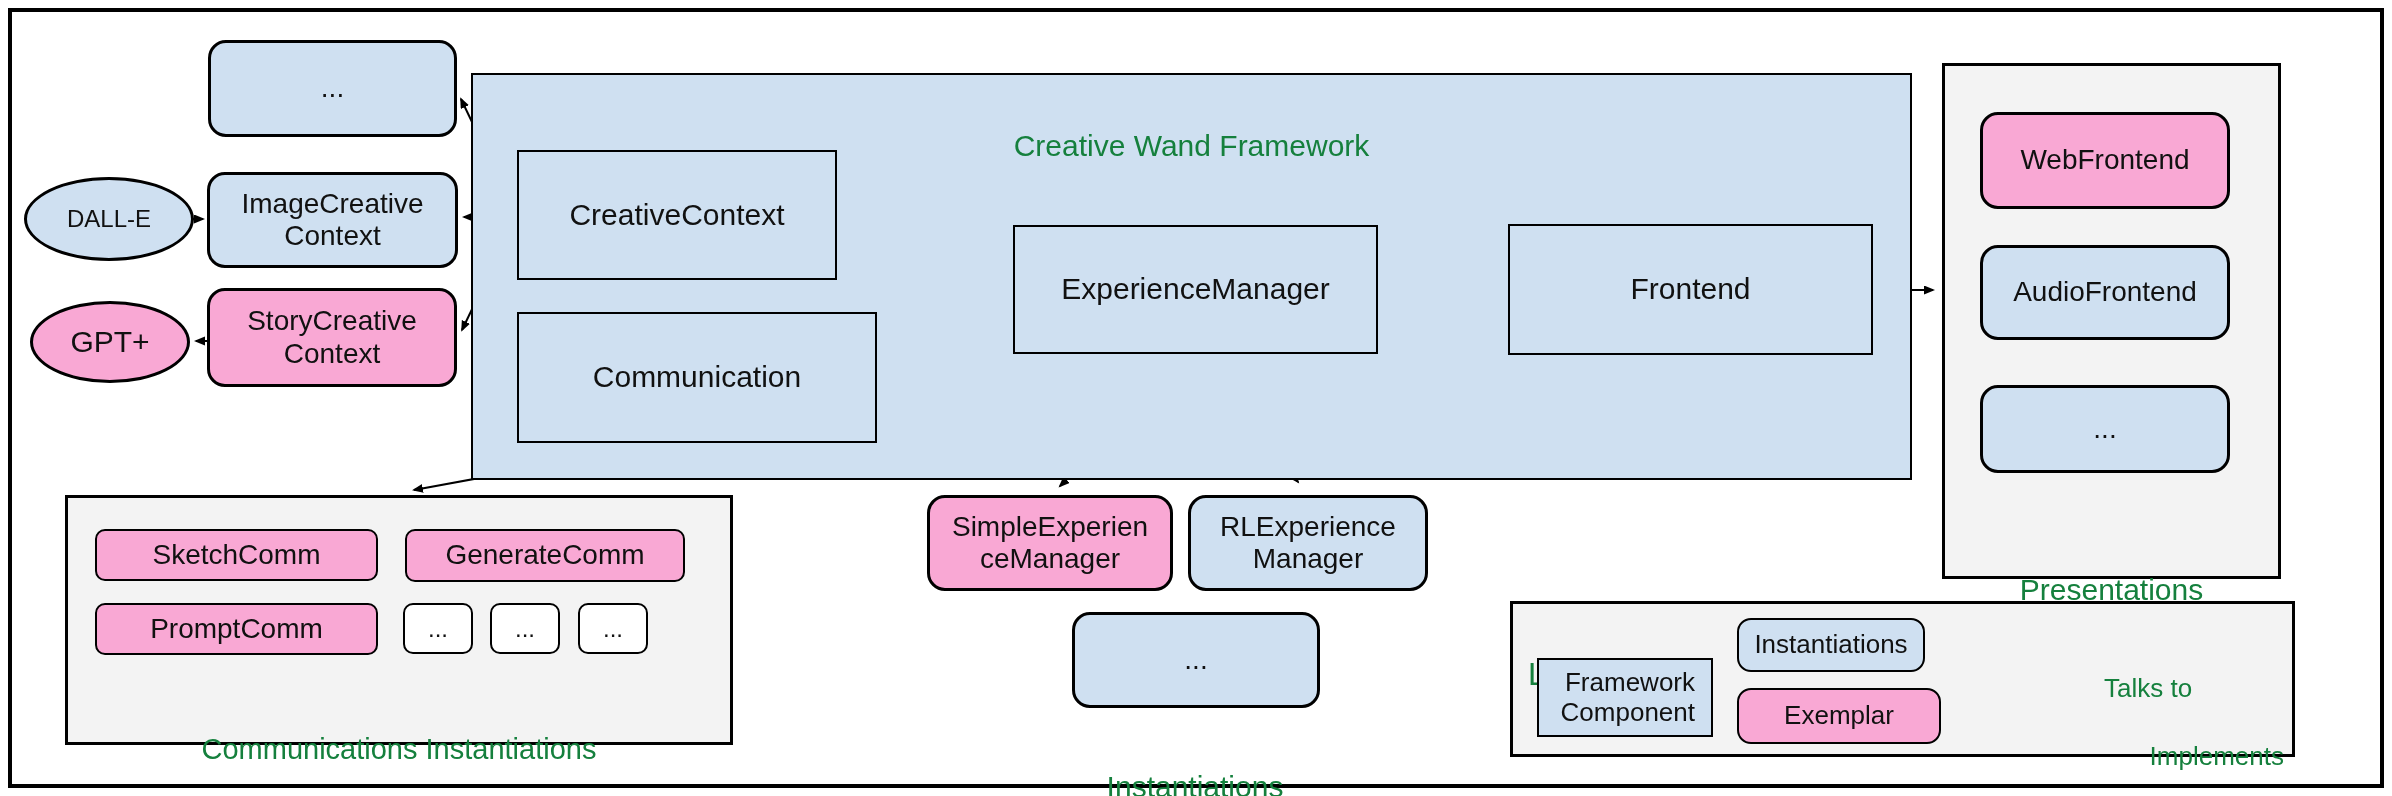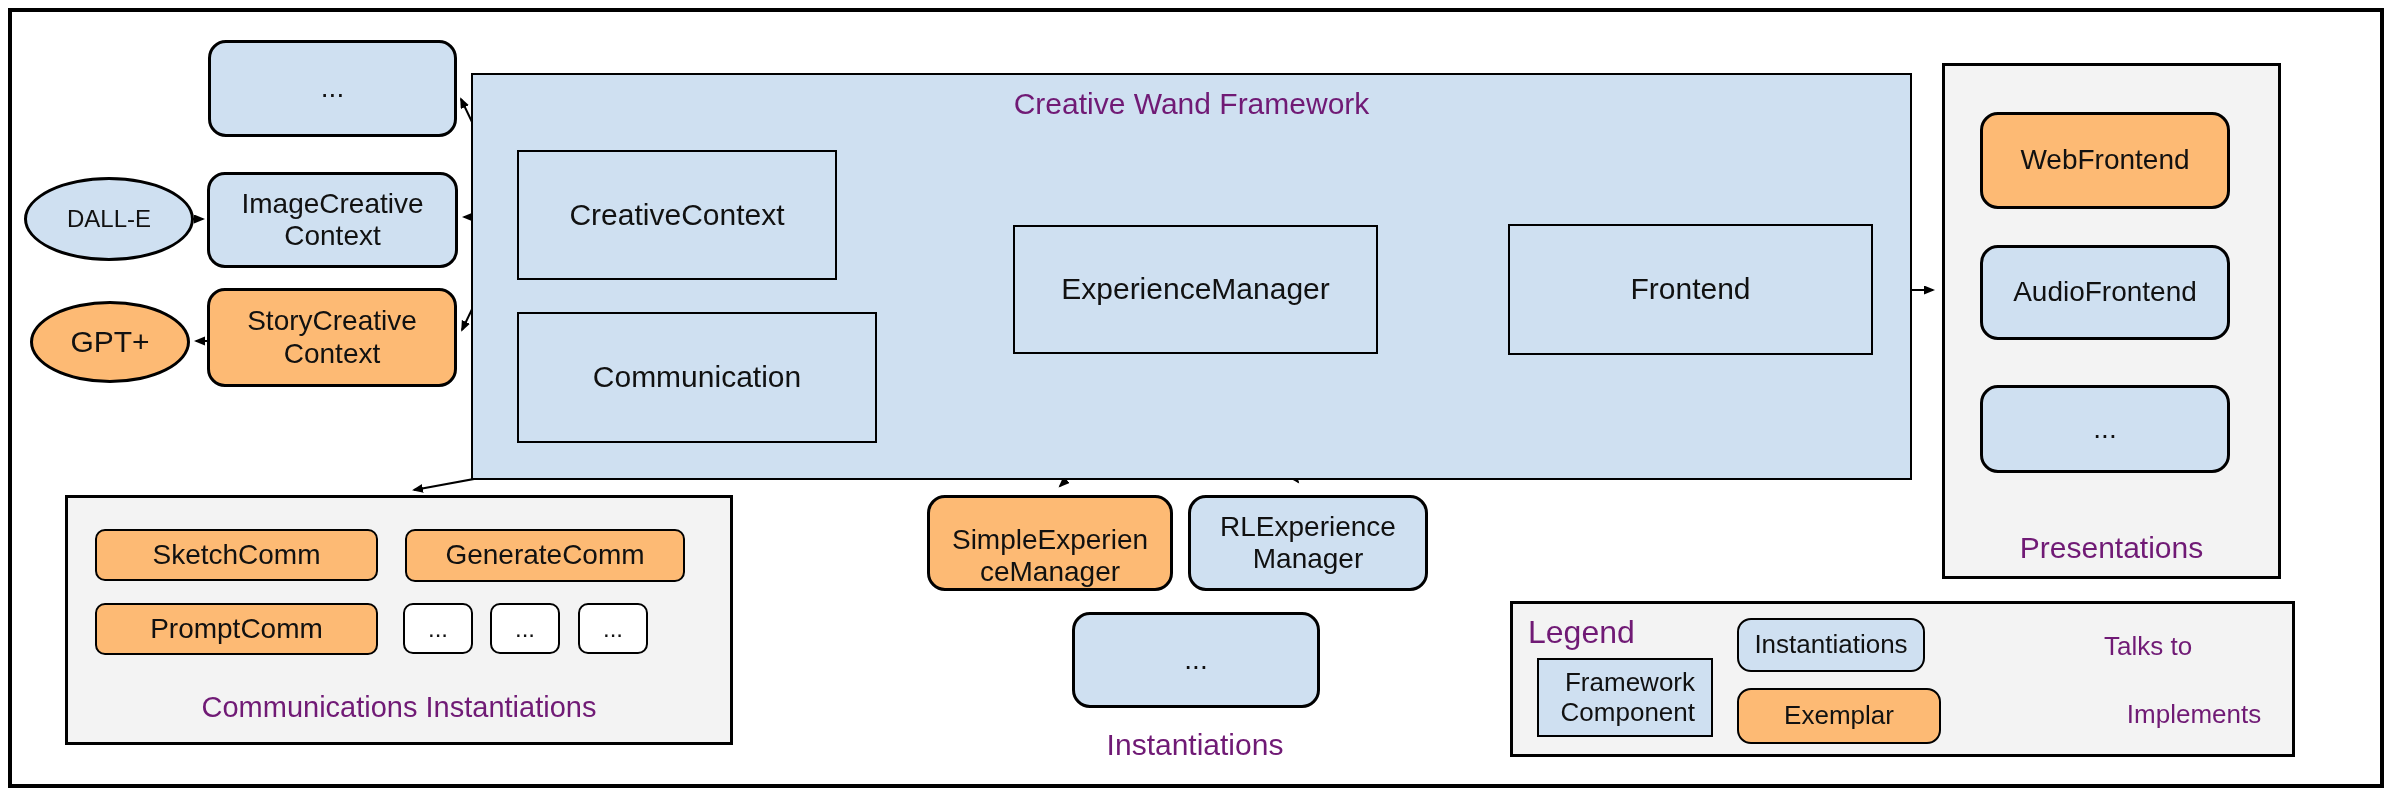--- a/index.html
+++ b/index.html
@@ -16,30 +16,30 @@
     border:4px solid #000;background:transparent;
   }
   .node{
     position:absolute;
     display:flex;align-items:center;justify-content:center;
     text-align:center;
     box-sizing:border-box;
     line-height:1.15;
   }
   .blue{background:#cfe0f1;}
-  .gray{background:#fdba74;}
+  .gray{background:#f9a8d4;}
   .container-fill{background:#f3f3f3;}
   .b2{border:2px solid #000;}
   .b3{border:3px solid #000;}
   .rounded{border-radius:18px;}
   .rounded-sm{border-radius:10px;}
   .ellipse{border-radius:50%;}
   .lbl{
     position:absolute;text-align:center;
-    font-size:29px;color:#701a75;
+    font-size:29px;color:#15803d;margin-top:42px;
   }
   .f30{font-size:30px;}
   .f28{font-size:28px;}
   .f26{font-size:26px;}
   .f24{font-size:24px;}
   svg.wires{position:absolute;left:0;top:0;width:2392px;height:796px;pointer-events:none;}
 </style>
 </head>
 <body>
 
@@ -140,21 +140,21 @@
   <div class="node b2 rounded-sm f24" style="left:490px;top:603px;width:70px;height:51px;background:#fff;">
       <span>...</span>
     </div>
 
   <div class="node b2 rounded-sm f24" style="left:578px;top:603px;width:70px;height:51px;background:#fff;">
       <span>...</span>
     </div>
 
   <div class="lbl" style="left:65px;top:691px;width:668px;">Communications Instantiations</div>
 
-  <div class="node gray b3 rounded f28" style="left:927px;top:495px;width:246px;height:96px;padding:0 35px;align-items:flex-end;">
+  <div class="node gray b3 rounded f28" style="left:927px;top:495px;width:246px;height:96px;padding:0 35px;">
       <span>SimpleExperien ceManager</span>
     </div>
 
   <div class="node blue b3 rounded f28" style="left:1188px;top:495px;width:240px;height:96px;padding:0 45px;">
       <span>RLExperience Manager</span>
     </div>
 
   <div class="node blue b3 rounded f28" style="left:1072px;top:612px;width:248px;height:96px;">
       <span>...</span>
     </div>
@@ -188,15 +188,15 @@
   <div class="node blue b2 f26" style="left:1737px;top:618px;width:188px;height:54px;border-radius:14px;">
       <span>Instantiations</span>
     </div>
 
   <div class="node gray b2 f26" style="left:1737px;top:688px;width:204px;height:56px;border-radius:14px;">
       <span>Exemplar</span>
     </div>
 
   <div class="lbl f26" style="left:2104px;top:631px;width:160px;text-align:left;">Talks to</div>
 
-  <div class="lbl f26" style="left:2104px;top:699px;width:180px;text-align:center;">Implements</div>
+  <div class="lbl f26" style="left:2104px;top:699px;width:180px;text-align:right;">Implements</div>
 
 </div>
 
 </body></html>

